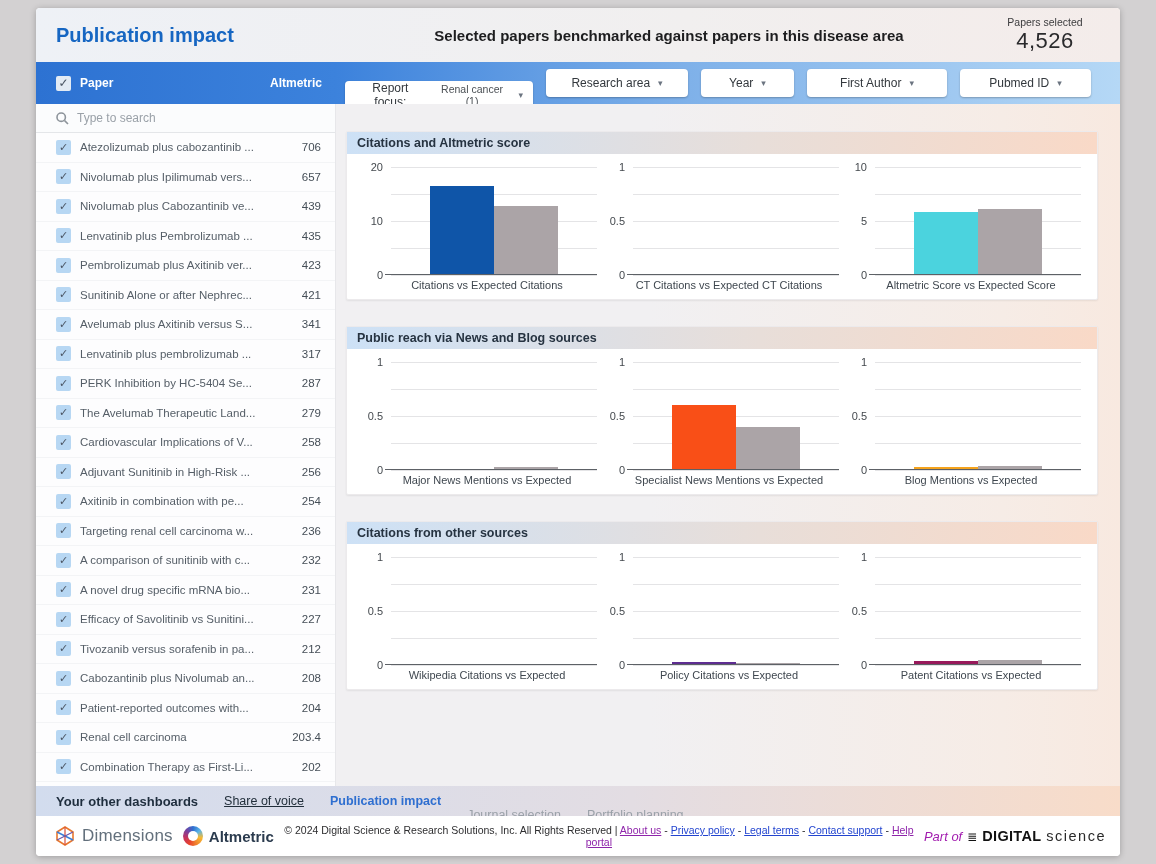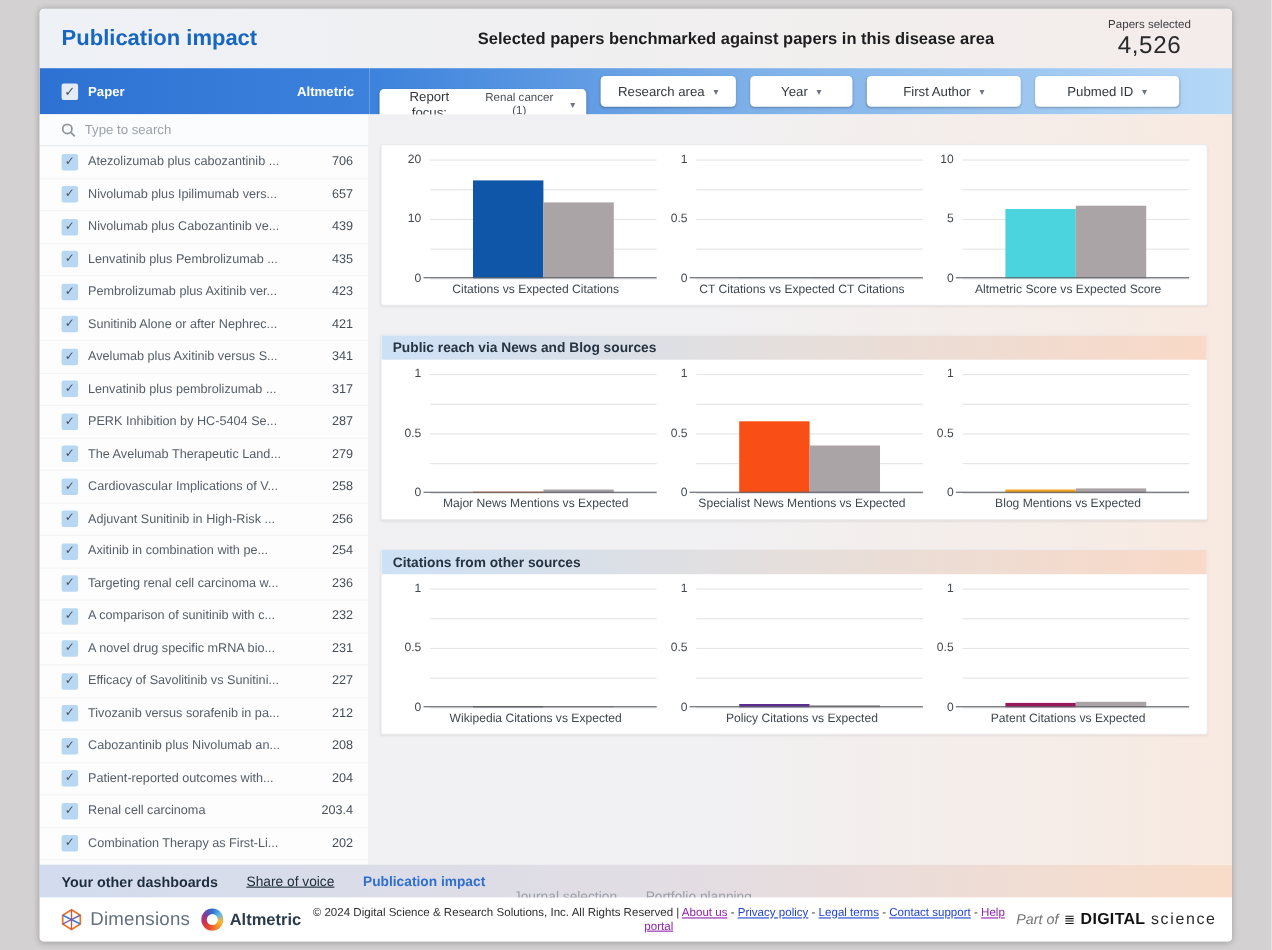--- a/index.html
+++ b/index.html
@@ -27,21 +27,21 @@
                     font-size:12px; line-height:15px; text-align:center; margin-right:9px; }
   .side-head .c1 { color:#fff; font-size:12px; font-weight:bold; flex:1; }
   .side-head .c2 { color:#fff; font-size:12px; font-weight:bold; }
   .fbar { flex:1; background:linear-gradient(90deg,#3c82dc 0%,#7fb1e9 45%,#b5d8f6 100%);
           display:flex; align-items:center; gap:13px; padding:0 19px 0 9px; }
   .fbtn { background:#fff; border:none; border-radius:4px; height:28px; box-shadow:0 1px 2px rgba(0,0,0,.25);
           display:flex; align-items:center; justify-content:center; gap:8px; font-size:12px; color:#33383d;
           cursor:pointer; padding:0 10px; font-family:"Liberation Sans",sans-serif; }
   .fbtn .small { font-size:10.5px; color:#4a4f54; }
   .caret { font-size:9px; color:#6b7480; }
-  .w-rf{width:188px;margin-top:23px;} .w-ra{width:123px;} .w-yr{width:93px;} .w-fa{width:140px;} .w-pid{width:131px;}
+  .w-rf{width:188px;margin-top:23px;} .w-ra{width:142px;} .w-yr{width:93px;} .w-fa{width:140px;} .w-pid{width:131px;}
 
   
   .bodyrow { flex:1; display:flex; min-height:0; }
   .sidebar { width:300px; flex:0 0 300px; background:#fdfdfe; border-right:1px solid #e7e7ea;
              display:flex; flex-direction:column; overflow:hidden; }
   .search { height:29px; flex:0 0 29px; display:flex; align-items:center; gap:8px; padding:0 12px 0 20px;
             border-bottom:1px solid #e4e6e9; background:#fbfcfd; }
   .search svg { flex:0 0 auto; }
   .search input { border:none; outline:none; background:transparent; font-size:12px; color:#555;
                   font-family:"Liberation Sans",sans-serif; width:100%; }
@@ -88,21 +88,21 @@
   .dim-name { font-size:17px; color:#63707c; letter-spacing:.2px; }
   .alt-ring { width:20px; height:20px; border-radius:50%; position:relative;
               background:conic-gradient(#2f6fd0,#59b5e8,#f7b932,#f1852d,#e8432c,#c4325f,#7a3f9d,#2f6fd0); }
   .alt-ring::after { content:""; position:absolute; left:5px; top:5px; width:10px; height:10px; background:#fff; border-radius:50%; }
   .alt-name { font-size:15px; font-weight:bold; color:#2b3b4e; }
   .copy { flex:1; text-align:center; font-size:10.5px; color:#2e2e30; }
   .copy a { cursor:pointer; }
   .lnk-b { color:#2244cf; text-decoration:underline; }
   .lnk-p { color:#8e24aa; text-decoration:underline; }
   .partof { display:flex; align-items:baseline; gap:5px; white-space:nowrap; }
-  .partof .po { font-style:italic; font-size:13px; color:#737373; }
+  .partof .po { font-style:italic; font-size:13px; color:#a21caf; }
   .partof .dg { font-weight:800; font-size:14.5px; color:#111; letter-spacing:.3px; }
   .partof .sc { font-weight:300; font-size:14.5px; color:#2a2a2a; letter-spacing:1.5px; }
   .partof .glyph { font-size:12px; color:#111; }
 </style>
 </head>
 <body>
 
 <div class="app">
 
   <div class="hdr">
@@ -264,20 +264,21 @@
           <div class="paper-row">
             <span class="cb">✓</span>
             <span class="ptitle">Combination Therapy as First-Li...</span>
             <span class="pnum">202</span>
           </div>
         </div>
     </div>
 
     <div class="main">
       <div class="panel">
+        <div class="panel-h">Citations and Altmetric score</div>
         <div class="charts-row">
             <div class="chart">
               <div class="plot-wrap">
                 <div class="yticks">
                   <span style="top: 100%;">0</span>
                   <span style="top: 50%;">10</span>
                   <span style="top: 0%;">20</span>
                 </div>
                 <div class="plot">
                   <div class="grid" style="top: 100%;"></div>

